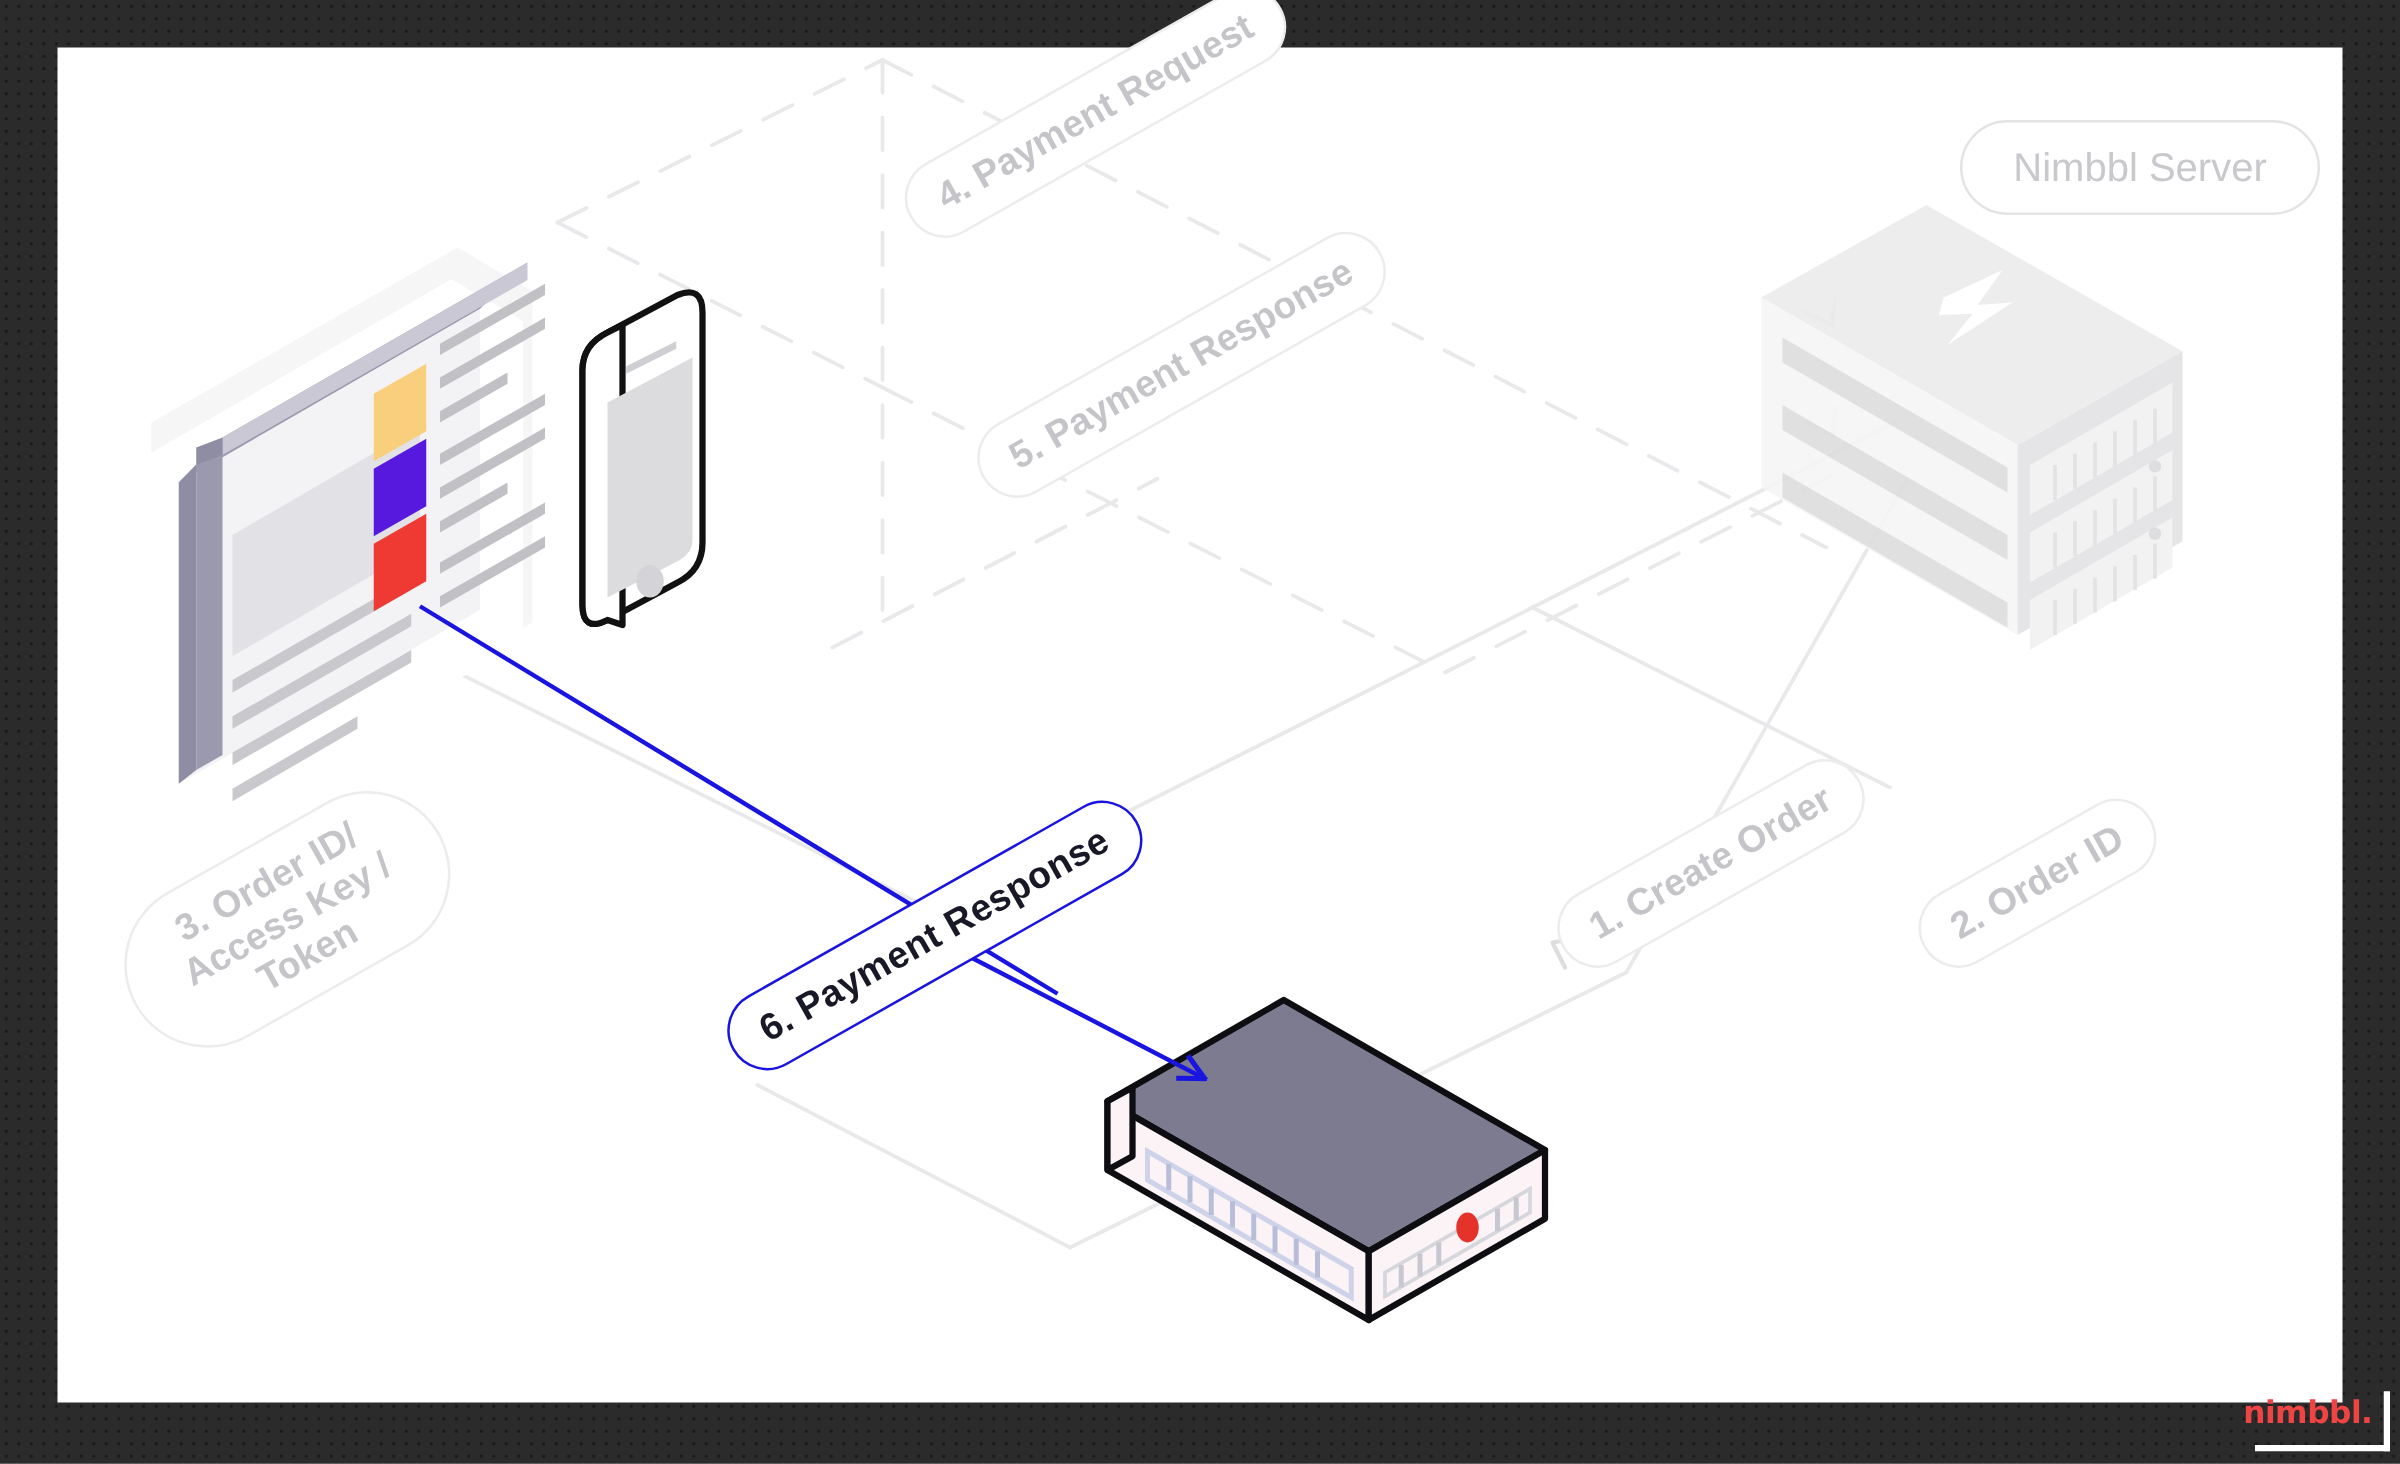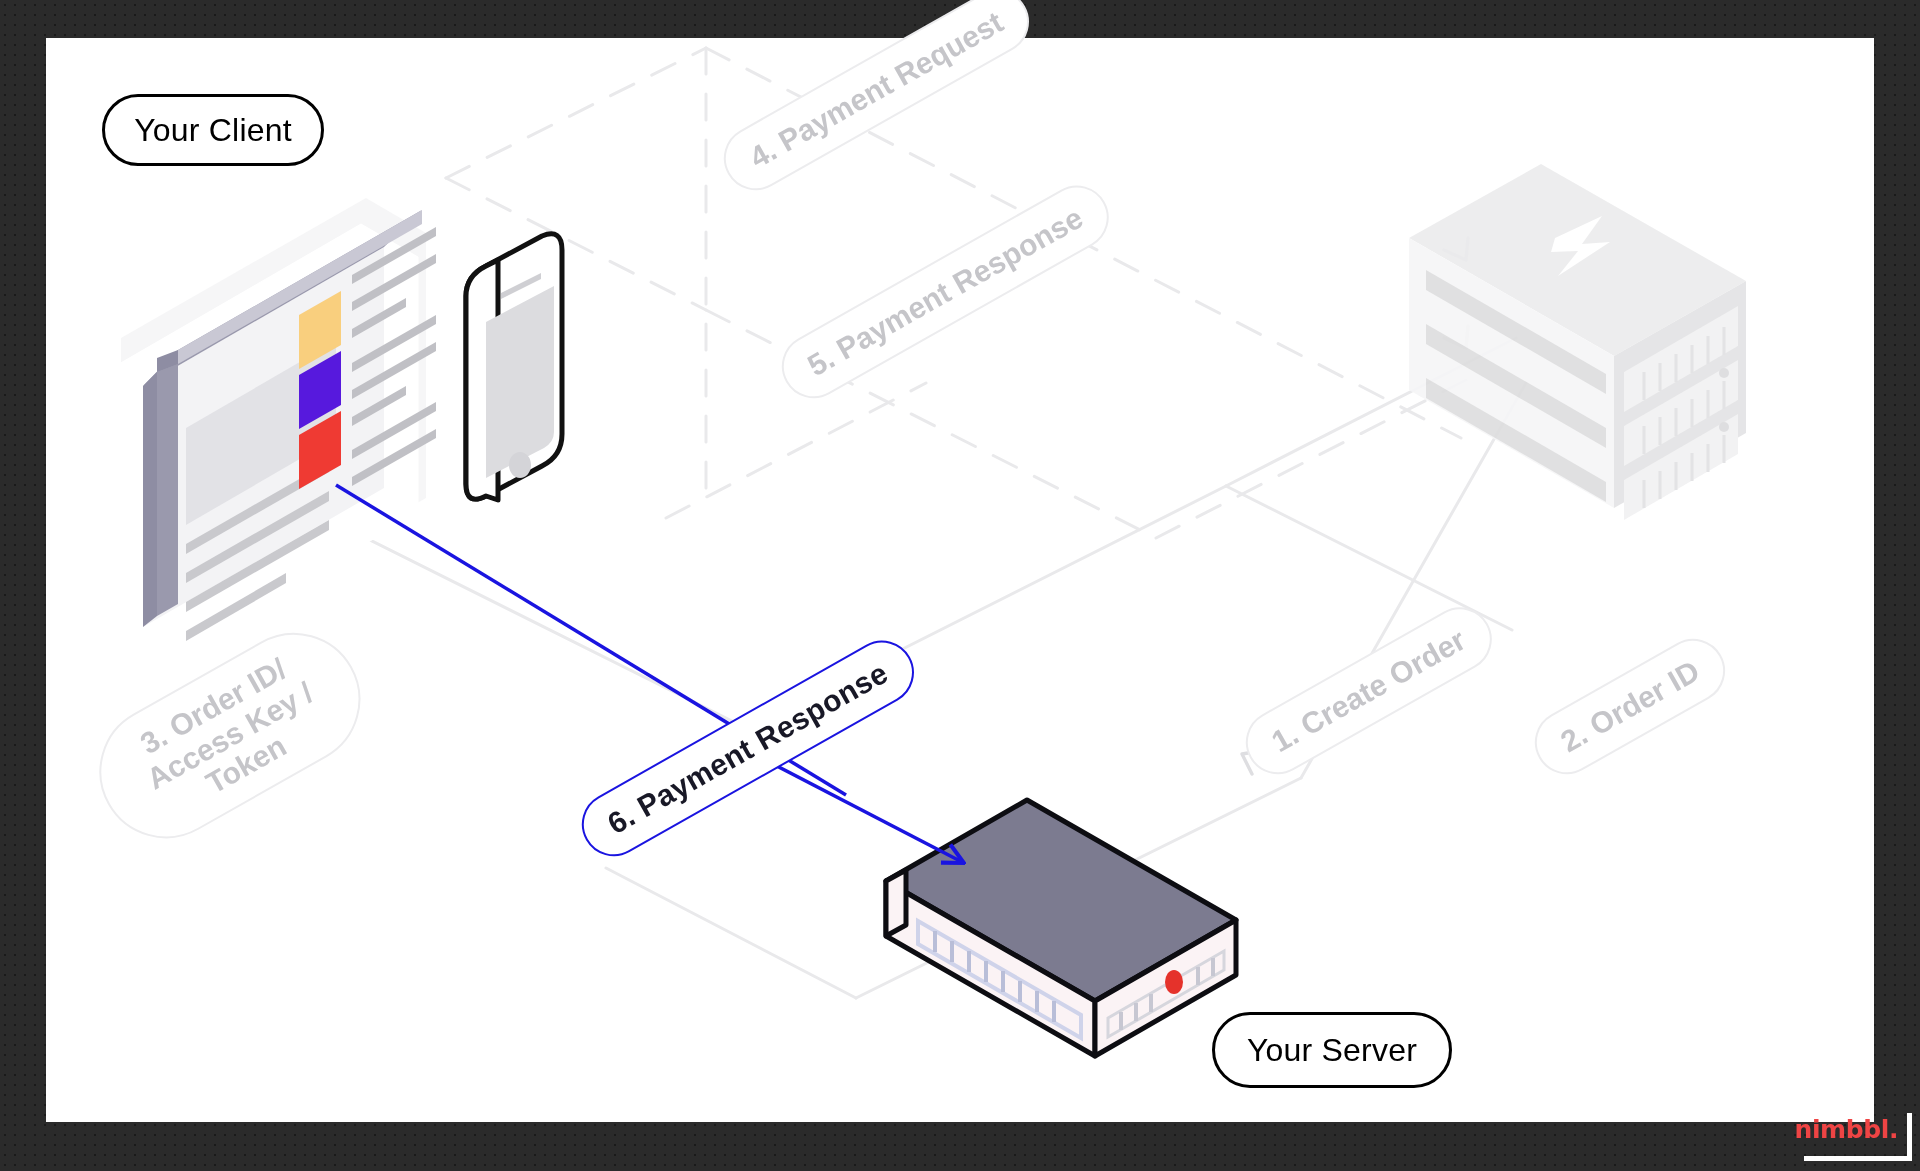--- a/index.html
+++ b/index.html
@@ -293,24 +293,23 @@
       <span>Access Key /</span>
       <span>Token</span>
     </div>
 
     <div class="steptag" style="left:1204px;top:688px;transform:rotate(-29.5deg);transform-origin:left center;">1. Create Order</div>
 
     <div class="steptag" style="left:1493px;top:688px;transform:rotate(-29.5deg);transform-origin:left center;">2. Order ID</div>
 
     <div class="steptag highlight" style="left:540px;top:770px;transform:rotate(-29.5deg);transform-origin:left center;">6. Payment Response</div>
 
-    <div class="pill active" style="left:56px;top:56px;width:222px;height:72px;">Your Client</div>
-
-
-    <div class="pill active" style="left:1166px;top:974px;width:240px;height:76px;">Your Server</div>
+
+    <div class="pill ghost" style="left:1522px;top:58px;width:288px;height:76px;">Nimbbl Server</div>
+
 
   </div>
 
   <div id="logo">
     <div class="mark"></div>
     <div class="word">nimbbl.</div>
   </div>
 
 </div>
 

